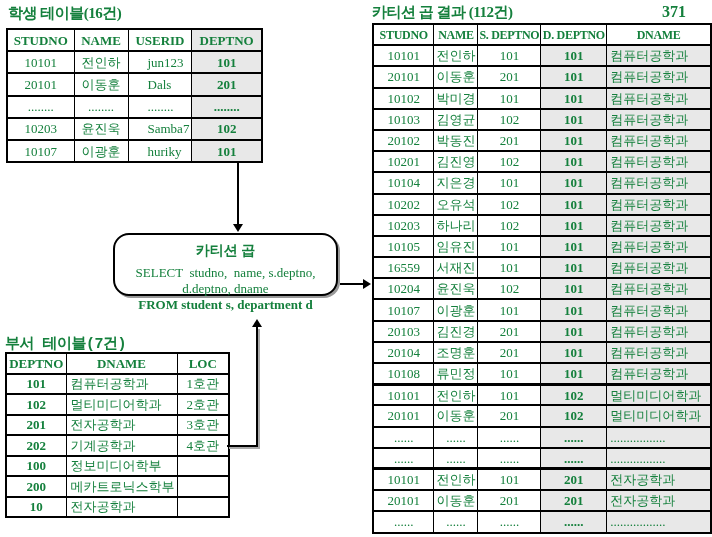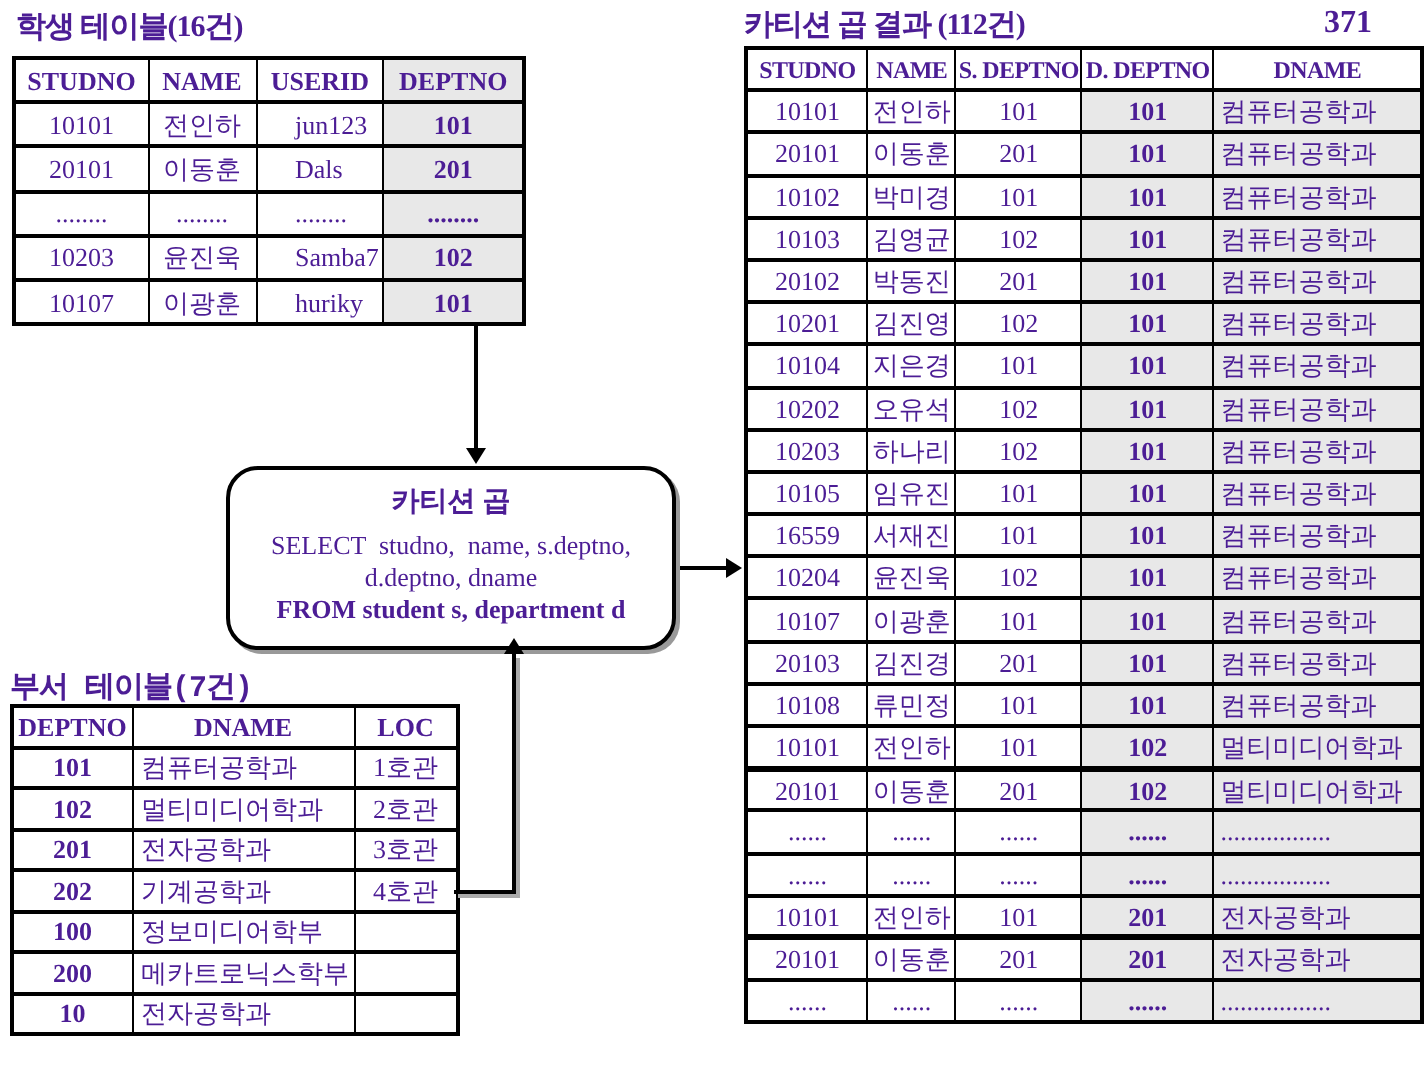--- a/index.html
+++ b/index.html
@@ -1,21 +1,21 @@
 <!DOCTYPE html>
 <html><head>
 <meta charset="utf-8">
 <style>
   html,body{margin:0;padding:0;}
   .canvas{
     position:relative; width:712px; height:537px; background:#fff;
     border-right:1px solid #9a9a9a; border-bottom:1px solid #9a9a9a;
     overflow:hidden;
     font-family:"Liberation Serif","DejaVu Serif",serif;
-    color:#4c1d95;
+    color:#15803d;
   }
   .tbl-title{
     position:absolute; font-weight:bold; font-size:15px; letter-spacing:-0.5px; white-space:nowrap;
   }
   .page-num{
     position:absolute; top:3px; right:26px; font-weight:bold; font-size:16px;
   }
   table.tbl{
     position:absolute; border-collapse:collapse; table-layout:fixed;
     background:#fff; border:2px solid #000;
@@ -44,21 +44,21 @@
   .result{left:372px; top:23px;}
   .result tr{height:21.2px;}
   .result th{font-size:12px; letter-spacing:-0.3px; padding:0 1px;}
   .result td:nth-child(4){background:#e8e8e8; font-weight:bold;}
   .result td:nth-child(5){background:#e8e8e8; text-align:left; padding-left:3px;}
   .result tbody tr:nth-child(17) td{border-top-width:3px;}
   .result tbody tr:nth-child(21) td{border-top-width:3px;}
 
   
   .op-box{
-    position:absolute; left:113px; top:233px; width:225px; height:92px;
+    position:absolute; left:113px; top:233px; width:225px; height:63px;
     border:2px solid #000; border-radius:16px; background:#fff;
     box-shadow:2px 2px 0 #999; text-align:center; box-sizing:border-box;
   }
   .op-title{font-weight:bold; font-size:14px; margin-top:7px;}
   .op-sql1{font-size:13px; margin-top:5px; white-space:pre;}
   .op-sql2{font-size:13px; white-space:pre;}
   .op-sql3{font-size:13px; font-weight:bold; white-space:pre;text-align:center;}
 
   
   .line{position:absolute; background:#000;}
@@ -289,20 +289,27 @@
           <td>컴퓨터공학과</td>
         </tr>
         <tr>
           <td>20103</td>
           <td>김진경</td>
           <td>201</td>
           <td>101</td>
           <td>컴퓨터공학과</td>
         </tr>
         <tr>
+          <td>20104</td>
+          <td>조명훈</td>
+          <td>201</td>
+          <td>101</td>
+          <td>컴퓨터공학과</td>
+        </tr>
+        <tr>
           <td>10108</td>
           <td>류민정</td>
           <td>101</td>
           <td>101</td>
           <td>컴퓨터공학과</td>
         </tr>
         <tr>
           <td>10101</td>
           <td>전인하</td>
           <td>101</td>

